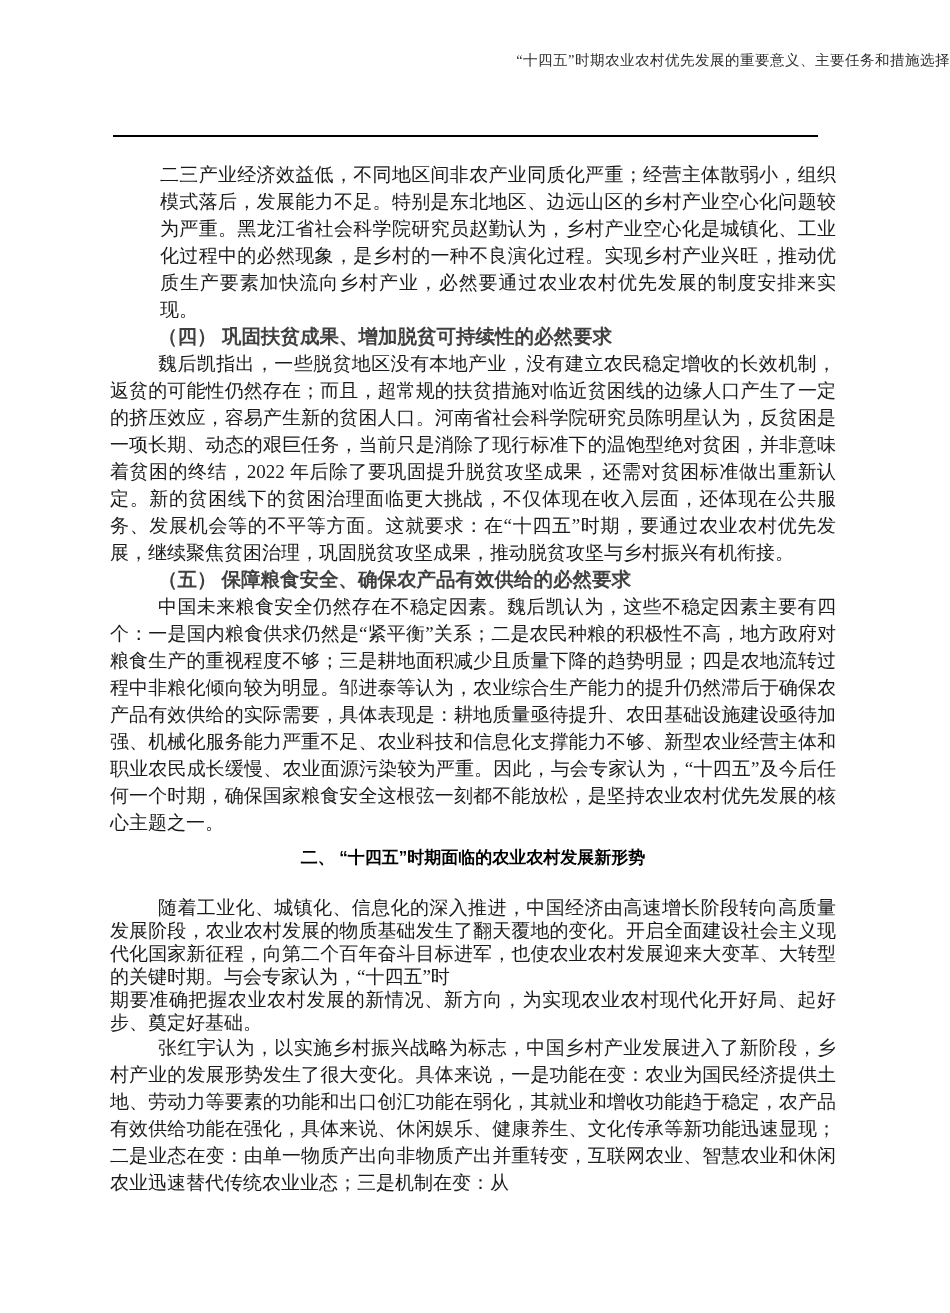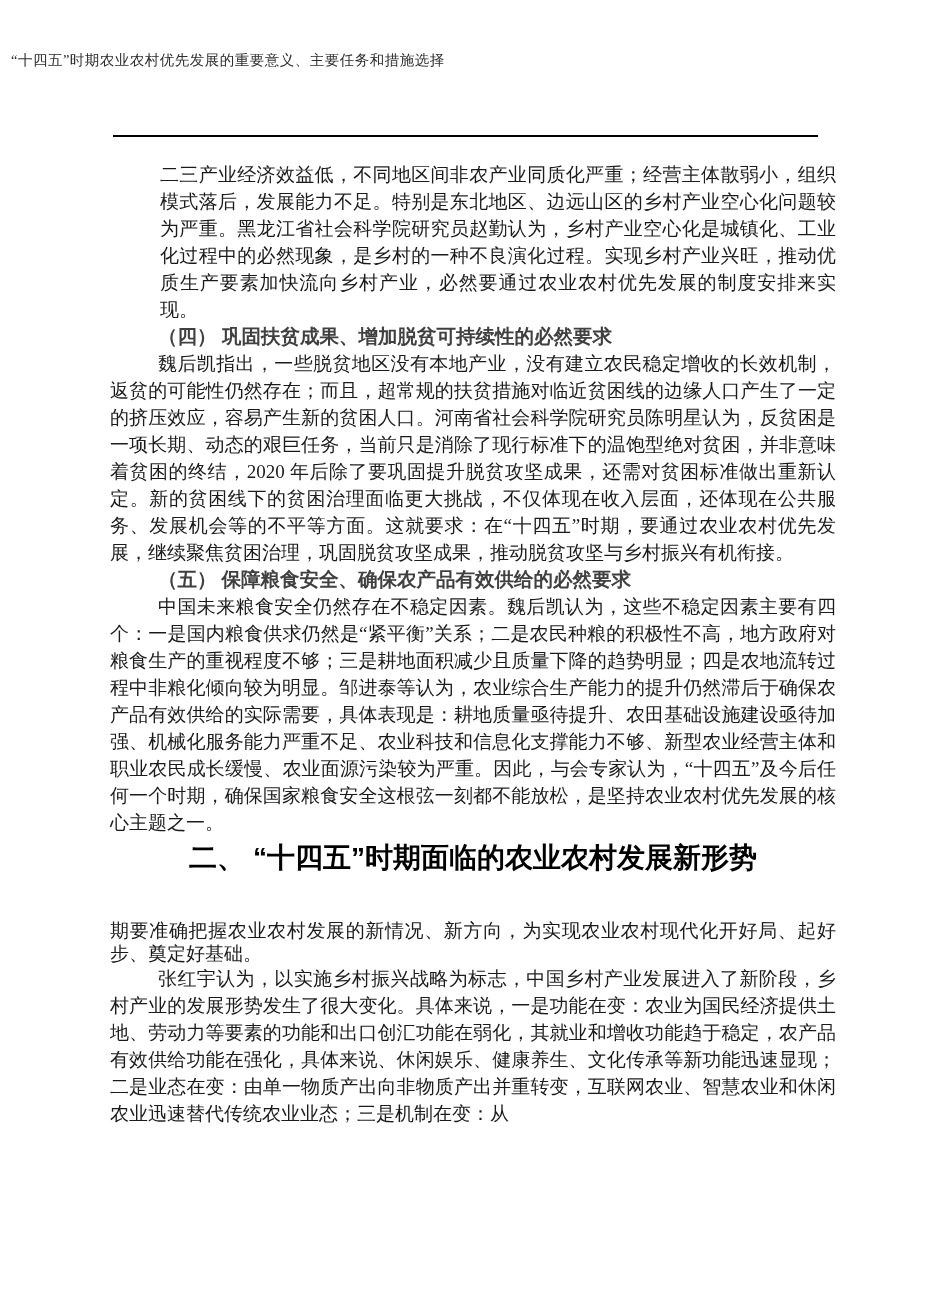--- a/index.html
+++ b/index.html
@@ -7,21 +7,21 @@
     position: relative;
     width: 950px;
     height: 1313px;
     background: #ffffff;
     font-family: "Liberation Serif", serif;
     color: #1b1b1b;
     overflow: hidden;
   }
   .running-header {
     padding-top: 52px;
-    text-align: left;
+    text-align: right;
     font-size: 14.5px;
     line-height: 17px;
     color: #2e2e2e;
     letter-spacing: 0.5px;
     padding-left: 11px;
   }
   .header-rule {
     border: none;
     border-top: 2px solid #000000;
     width: 705px;
@@ -48,21 +48,21 @@
     font-size: 19.5px;
     line-height: 27px;
     color: #404040;
     text-align: left;
   }
   .gap-top { margin-top: 0; font-family: Liberation Serif, serif; }
   .chapter-title {
     margin: 6px 0 0 0;
     font-family: "Liberation Sans", sans-serif;
     font-weight: 700;
-    font-size: 28px;
+    font-size: 17px;
     line-height: 32px;
     color: #000000;
     text-align: center;
   }
   .intro {
     margin-top: 22px;
     line-height: 23px;
   }
 </style>
 </head>
@@ -73,30 +73,30 @@
   <div class="running-header">“十四五”时期农业农村优先发展的重要意义、主要任务和措施选择</div>
 
   <hr class="header-rule">
 
   <div class="content">
 
     <p class="para para-cont">二三产业经济效益低，不同地区间非农产业同质化严重；经营主体散弱小，组织模式落后，发展能力不足。特别是东北地区、边远山区的乡村产业空心化问题较为严重。黑龙江省社会科学院研究员赵勤认为，乡村产业空心化是城镇化、工业化过程中的必然现象，是乡村的一种不良演化过程。实现乡村产业兴旺，推动优质生产要素加快流向乡村产业，必然要通过农业农村优先发展的制度安排来实现。</p>
 
     <h3 class="sub-heading">（四） 巩固扶贫成果、增加脱贫可持续性的必然要求</h3>
 
-    <p class="para indent">魏后凯指出，一些脱贫地区没有本地产业，没有建立农民稳定增收的长效机制，返贫的可能性仍然存在；而且，超常规的扶贫措施对临近贫困线的边缘人口产生了一定的挤压效应，容易产生新的贫困人口。河南省社会科学院研究员陈明星认为，反贫困是一项长期、动态的艰巨任务，当前只是消除了现行标准下的温饱型绝对贫困，并非意味着贫困的终结，2020 年后除了要巩固提升脱贫攻坚成果，还需对贫困标准做出重新认定。新的贫困线下的贫困治理面临更大挑战，不仅体现在收入层面，还体现在公共服务、发展机会等的不平等方面。这就要求：在“十四五”时期，要通过农业农村优先发展，继续聚焦贫困治理，巩固脱贫攻坚成果，推动脱贫攻坚与乡村振兴有机衔接。</p>
+    <p class="para indent">魏后凯指出，一些脱贫地区没有本地产业，没有建立农民稳定增收的长效机制，返贫的可能性仍然存在；而且，超常规的扶贫措施对临近贫困线的边缘人口产生了一定的挤压效应，容易产生新的贫困人口。河南省社会科学院研究员陈明星认为，反贫困是一项长期、动态的艰巨任务，当前只是消除了现行标准下的温饱型绝对贫困，并非意味着贫困的终结，2022 年后除了要巩固提升脱贫攻坚成果，还需对贫困标准做出重新认定。新的贫困线下的贫困治理面临更大挑战，不仅体现在收入层面，还体现在公共服务、发展机会等的不平等方面。这就要求：在“十四五”时期，要通过农业农村优先发展，继续聚焦贫困治理，巩固脱贫攻坚成果，推动脱贫攻坚与乡村振兴有机衔接。</p>
 
     <h3 class="sub-heading gap-top">（五） 保障粮食安全、确保农产品有效供给的必然要求</h3>
 
     <p class="para indent">中国未来粮食安全仍然存在不稳定因素。魏后凯认为，这些不稳定因素主要有四个：一是国内粮食供求仍然是“紧平衡”关系；二是农民种粮的积极性不高，地方政府对粮食生产的重视程度不够；三是耕地面积减少且质量下降的趋势明显；四是农地流转过程中非粮化倾向较为明显。邹进泰等认为，农业综合生产能力的提升仍然滞后于确保农产品有效供给的实际需要，具体表现是：耕地质量亟待提升、农田基础设施建设亟待加强、机械化服务能力严重不足、农业科技和信息化支撑能力不够、新型农业经营主体和职业农民成长缓慢、农业面源污染较为严重。因此，与会专家认为，“十四五”及今后任何一个时期，确保国家粮食安全这根弦一刻都不能放松，是坚持农业农村优先发展的核心主题之一。</p>
 
     <h2 class="chapter-title">二、 “十四五”时期面临的农业农村发展新形势</h2>
 
     <p class="para indent intro">
-      <br>
+      <span>随着工业化、城镇化、信息化的深入推进，中国经济由高速增长阶段转向高质量发展阶段，农业农村发展的物质基础发生了翻天覆地的变化。开启全面建设社会主义现代化国家新征程，向第二个百年奋斗目标进军，也使农业农村发展迎来大变革、大转型的关键时期。与会专家认为，“十四五”时</span><br>
       <span>期要准确把握农业农村发展的新情况、新方向，为实现农业农村现代化开好局、起好步、奠定好基础。</span>
     </p>
 
 
     <p class="para indent">张红宇认为，以实施乡村振兴战略为标志，中国乡村产业发展进入了新阶段，乡村产业的发展形势发生了很大变化。具体来说，一是功能在变：农业为国民经济提供土地、劳动力等要素的功能和出口创汇功能在弱化，其就业和增收功能趋于稳定，农产品有效供给功能在强化，具体来说、休闲娱乐、健康养生、文化传承等新功能迅速显现；二是业态在变：由单一物质产出向非物质产出并重转变，互联网农业、智慧农业和休闲农业迅速替代传统农业业态；三是机制在变：从</p>
 
   </div>
 </div>
 
 </body></html>

